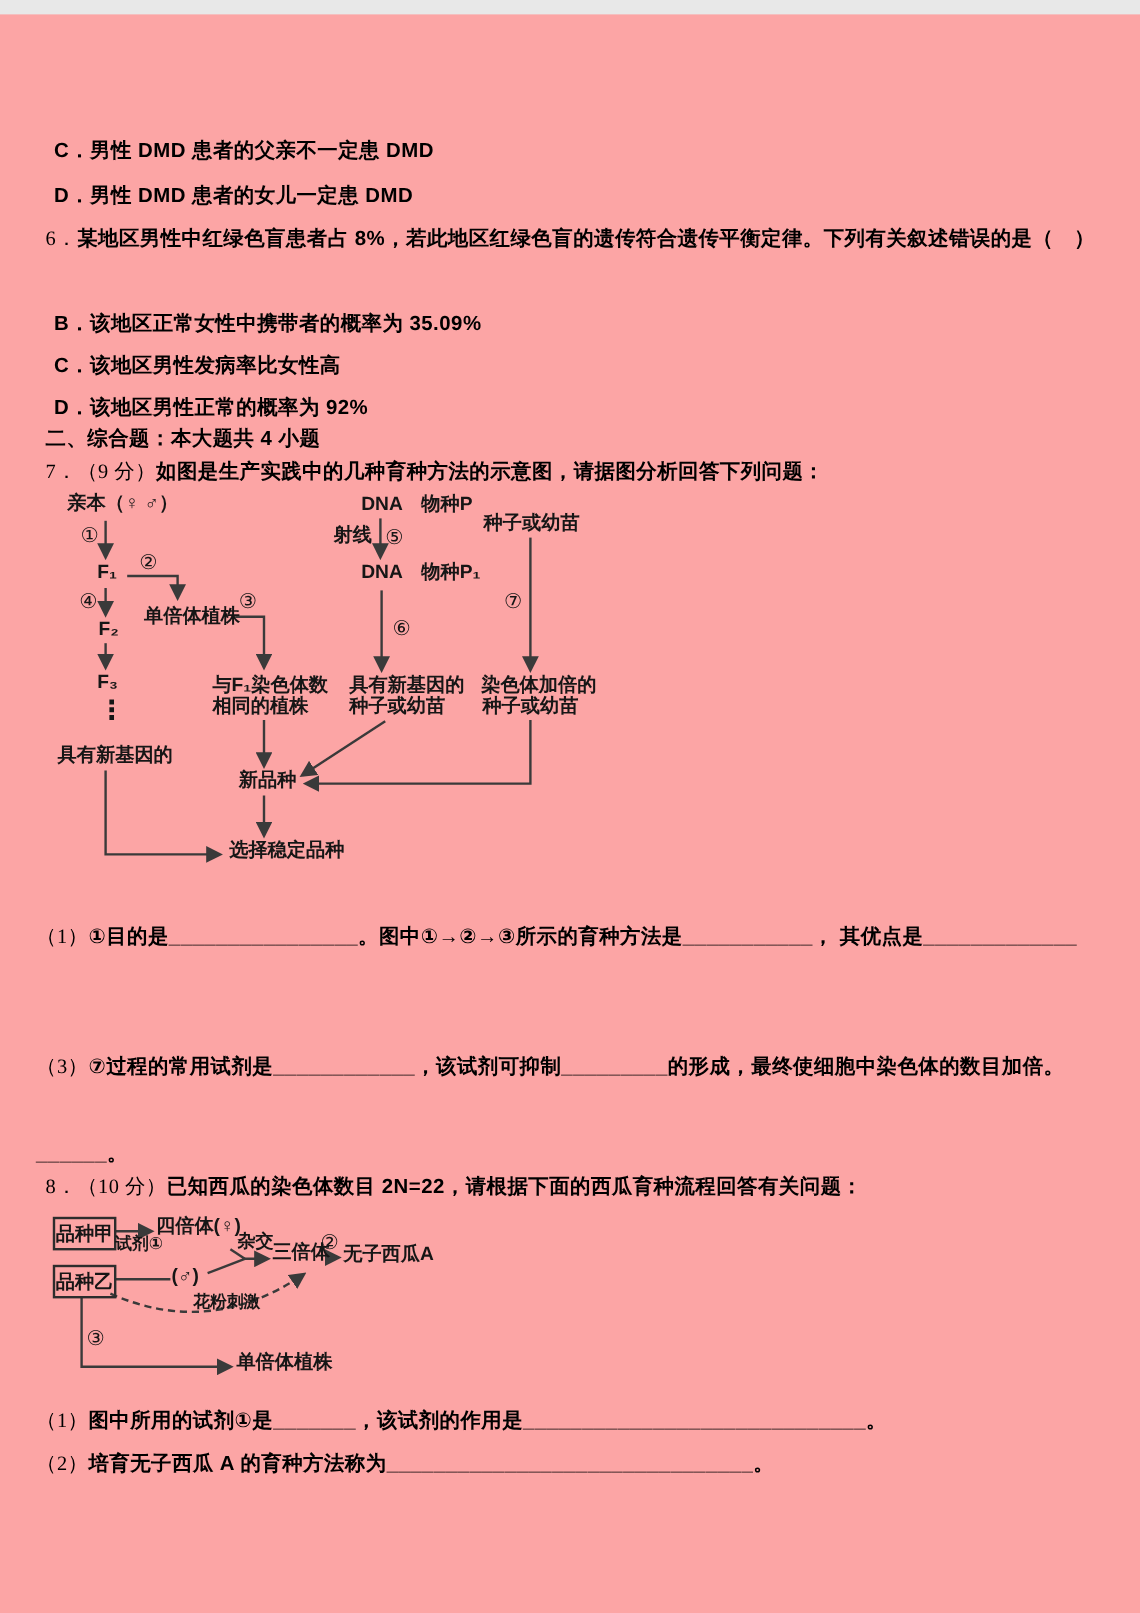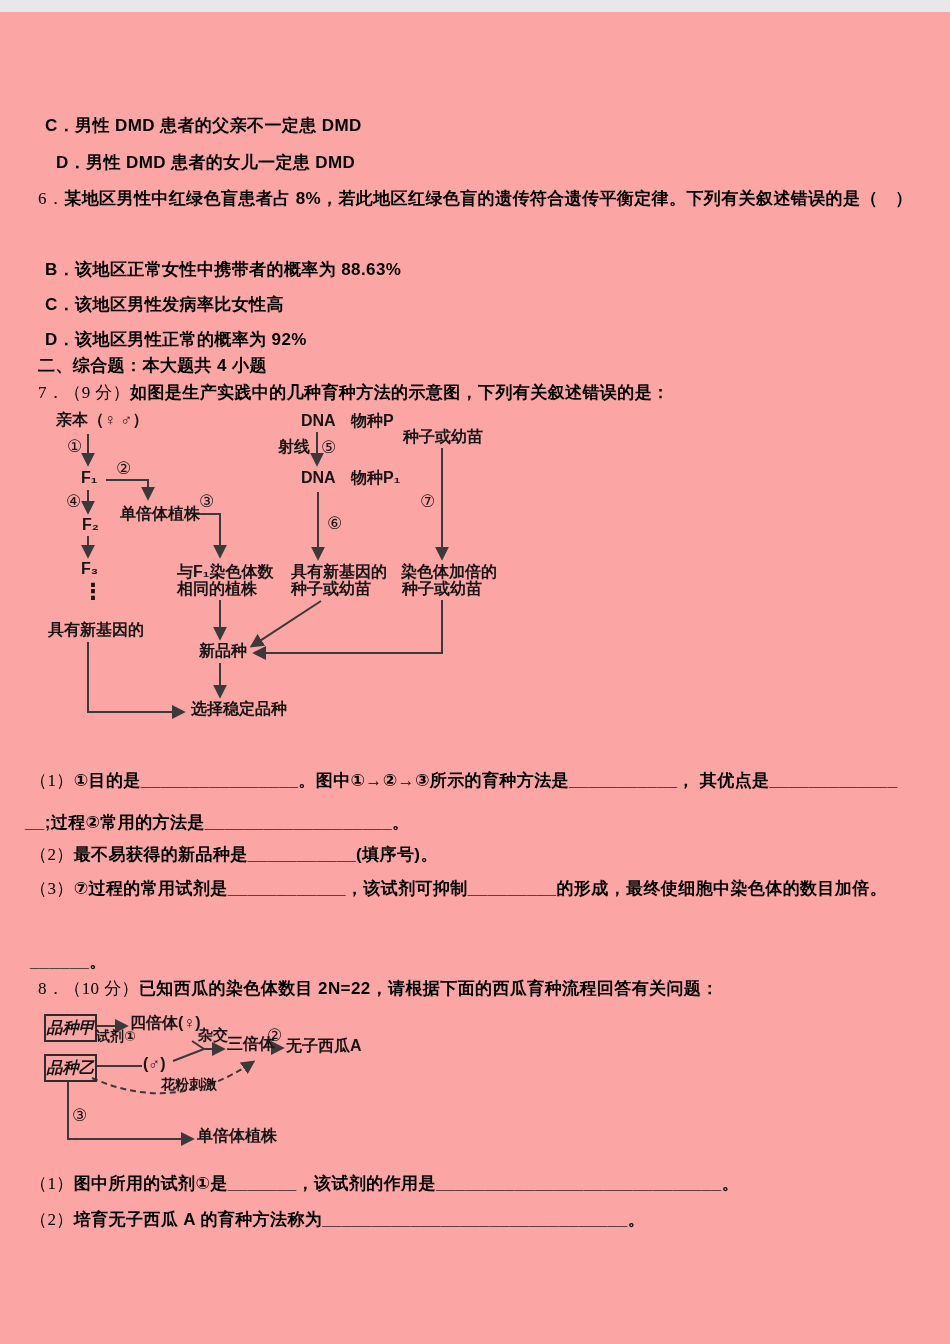--- a/index.html
+++ b/index.html
@@ -11,38 +11,38 @@
   .tline{position:absolute;font-size:17px;font-weight:bold;white-space:nowrap;letter-spacing:.4px;}
   .qnum{font-weight:normal;font-family:"Liberation Serif","DejaVu Serif",serif;}
   .diagram{position:absolute;}
   .diagram svg{position:absolute;left:0;top:0;}
   .dlabel{position:absolute;font-size:16px;font-weight:bold;white-space:nowrap;color:#161616;line-height:1.05;}
   .circ{font-weight:normal;font-size:17px;}
   .small{font-size:14px;}
   .mid{font-size:15px;}
   .dots{font-size:22px;font-weight:bold;letter-spacing:0;}
   .dbox{position:absolute;border:2px solid #2d2d2d;font-size:16px;font-weight:bold;
-        display:flex;align-items:center;justify-content:center;color:#161616;font-style:italic;}
+        display:flex;align-items:center;justify-content:center;color:#161616;}
 </style>
 </head>
 <body>
 
 <div class="page">
 
   <div class="tline" style="left:45px;top:102px">C．男性 DMD 患者的父亲不一定患 DMD</div>
-  <div class="tline" style="left:56px;top:139px">D．男性 DMD 患者的女儿一定患 DMD</div>
+  <div class="tline" style="left:45px;top:139px">D．男性 DMD 患者的女儿一定患 DMD</div>
 
   <div class="tline" style="left:38px;top:175px"><span class="qnum">6．</span><span>某地区男性中红绿色盲患者占 8%，若此地区红绿色盲的遗传符合遗传平衡定律。下列有关叙述错误的是（　）</span></div>
-  <div class="tline" style="left:45px;top:246px">B．该地区正常女性中携带者的概率为 88.63%</div>
+  <div class="tline" style="left:45px;top:246px">B．该地区正常女性中携带者的概率为 35.09%</div>
   <div class="tline" style="left:45px;top:281px">C．该地区男性发病率比女性高</div>
   <div class="tline" style="left:45px;top:316px">D．该地区男性正常的概率为 92%</div>
 
   <div class="tline" style="left:38px;top:342px">二、综合题：本大题共 4 小题</div>
 
-  <div class="tline" style="left:38px;top:369px"><span class="qnum">7．</span><span class="qnum">（9 分）</span><span>如图是生产实践中的几种育种方法的示意图，下列有关叙述错误的是：</span></div>
+  <div class="tline" style="left:38px;top:369px"><span class="qnum">7．</span><span class="qnum">（9 分）</span><span>如图是生产实践中的几种育种方法的示意图，请据图分析回答下列问题：</span></div>
 
   <div class="diagram" style="left:40px;top:398px;width:470px;height:322px">
     <svg width="470" height="322" viewBox="0 0 470 322">
       <defs>
         <marker id="ah" viewBox="0 0 10 10" refX="8" refY="5" markerWidth="7" markerHeight="7" orient="auto-start-reverse">
           <path d="M0,0 L10,5 L0,10 z" fill="#3a3a3a"></path>
         </marker>
       </defs>
       <g stroke="#3a3a3a" stroke-width="2" fill="none">
         <line x1="48" y1="24" x2="48" y2="54" marker-end="url(#ah)"></line>
@@ -82,22 +82,20 @@
     <div class="dlabel circ" style="left:287px;top:105px">⑥</div>
     <div class="dlabel" style="left:251px;top:154px">具有新基因的</div>
     <div class="dlabel" style="left:251px;top:171px">种子或幼苗</div>
     <div class="dlabel" style="left:363px;top:19px">种子或幼苗</div>
     <div class="dlabel circ" style="left:380px;top:83px">⑦</div>
     <div class="dlabel" style="left:361px;top:154px">染色体加倍的</div>
     <div class="dlabel" style="left:362px;top:171px">种子或幼苗</div>
   </div>
 
   <div class="tline" style="left:30px;top:757px"><span class="qnum">（1）</span><span>①目的是________________。图中①→②→③所示的育种方法是___________，  其优点是_____________</span></div>
-  <div class="tline" style="left:25px;top:799px">__;过程②常用的方法是___________________。</div>
-  <div class="tline" style="left:30px;top:831px"><span class="qnum">（2）</span><span>最不易获得的新品种是___________(填序号)。</span></div>
   <div class="tline" style="left:30px;top:865px"><span class="qnum">（3）</span><span>⑦过程的常用试剂是____________，该试剂可抑制_________的形成，最终使细胞中染色体的数目加倍。</span></div>
   <div class="tline" style="left:30px;top:938px">______。</div>
 
   <div class="tline" style="left:38px;top:965px"><span class="qnum">8．</span><span class="qnum">（10 分）</span><span>已知西瓜的染色体数目 2N=22，请根据下面的西瓜育种流程回答有关问题：</span></div>
 
   <div class="diagram" style="left:40px;top:1000px;width:580px;height:145px">
     <svg width="580" height="145" viewBox="0 0 580 145">
       <g stroke="#3a3a3a" stroke-width="2" fill="none">
         <line x1="55" y1="14" x2="86" y2="14" marker-end="url(#ah2)"></line>
         <line x1="55" y1="54" x2="102" y2="54"></line>

